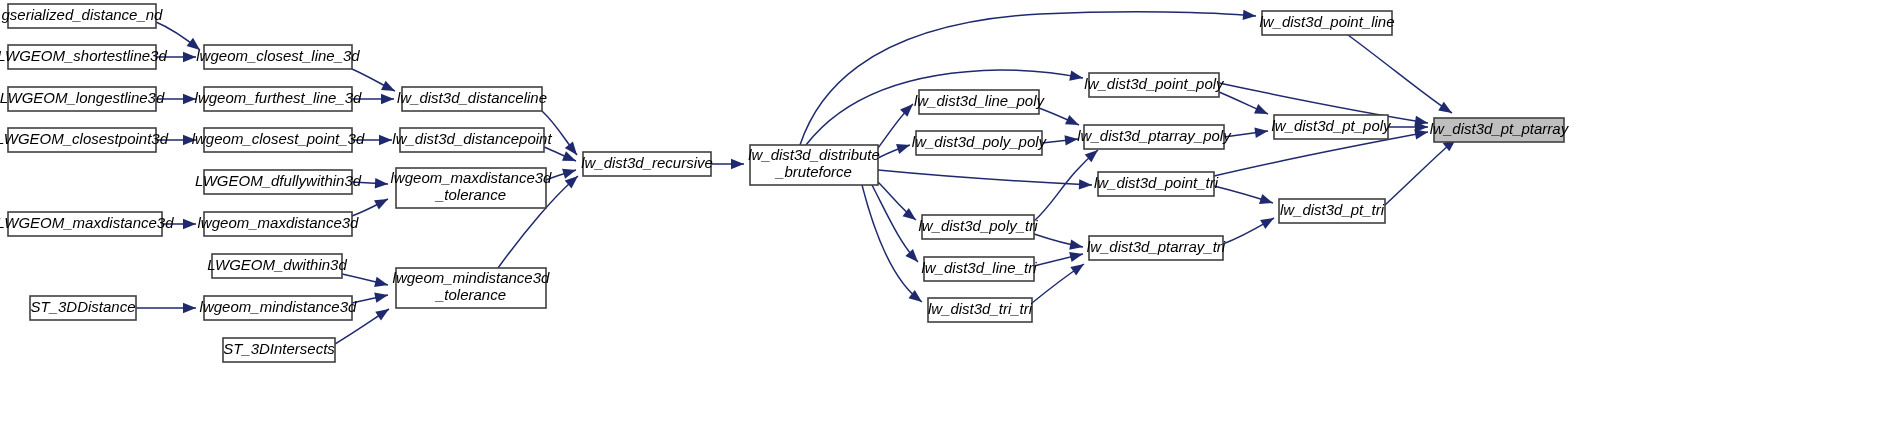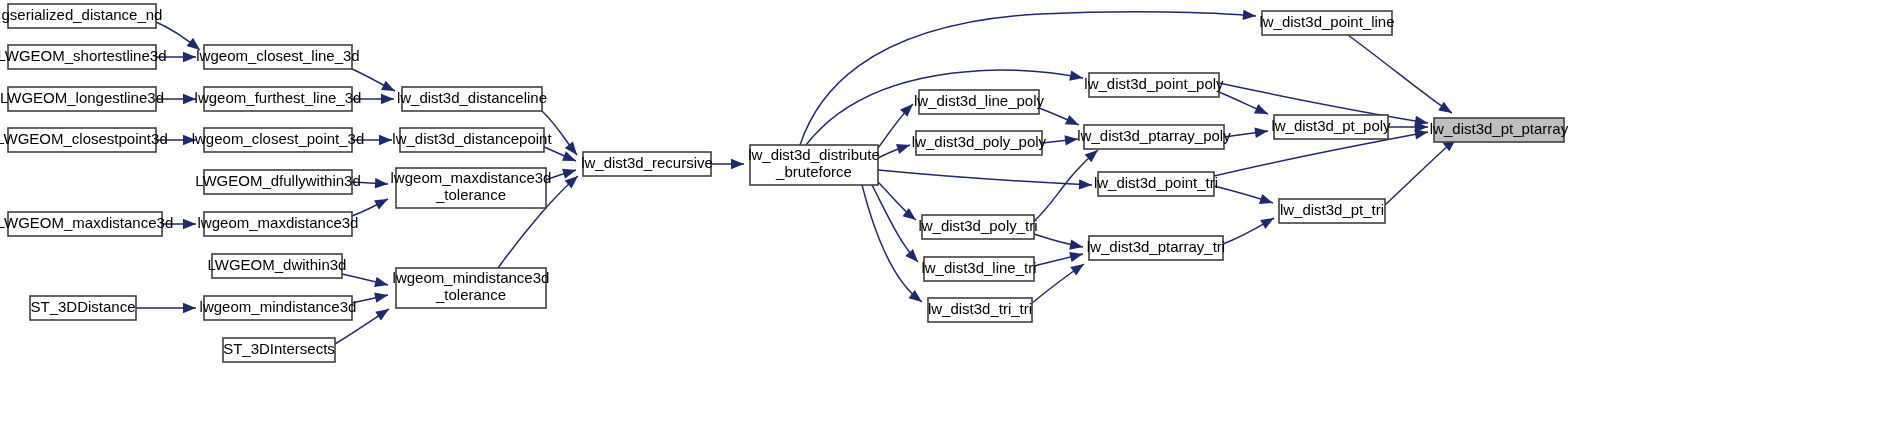--- a/index.html
+++ b/index.html
@@ -7,20 +7,21 @@
     padding: 0;
     background: #ffffff;
   }
   #canvas-wrap {
     position: relative;
     width: 1600px;
     height: 443px;
     background: #ffffff;
     overflow: hidden;
     font-family: "Liberation Sans", sans-serif;
+    font-style: italic;
   }
   svg#graph {
     position: absolute;
     left: 0;
     top: 0;
     width: 1900px;
     height: 443px;
     display: block;
   }
   .node-rect {

